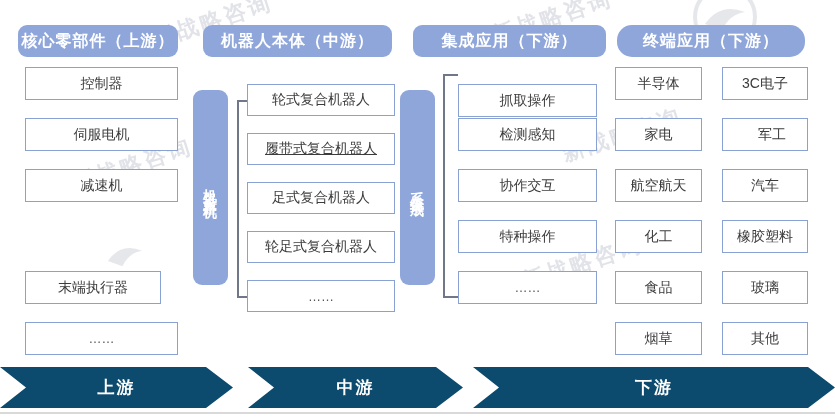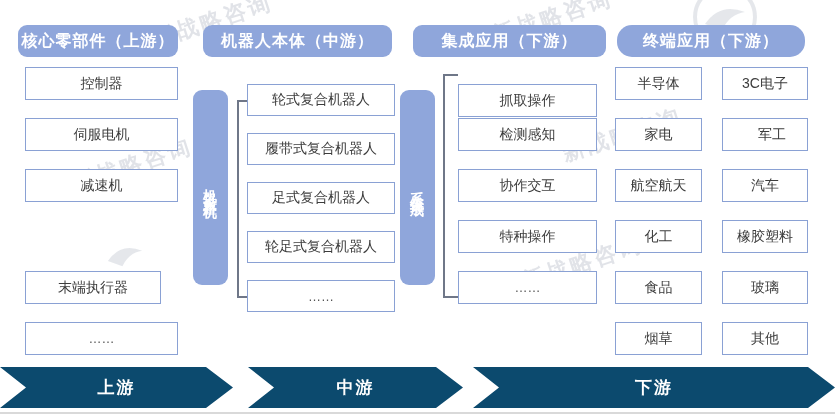--- a/index.html
+++ b/index.html
@@ -79,21 +79,21 @@
   <div class="ibox" style="left:25px;top:271px;width:136px;">末端执行器</div>
   <div class="ibox dots" style="left:25px;top:322px;width:153px;">……</div>
 
   <div class="vbar" style="left:193px;">机器人整机</div>
 
   <div class="br-v" style="left:237px;top:100px;height:197px;"></div>
   <div class="br-h" style="left:237px;top:100px;width:10px;"></div>
   <div class="br-h" style="left:237px;top:296px;width:10px;"></div>
 
   <div class="ibox" style="left:247px;top:84px;width:148px;height:32px;">轮式复合机器人</div>
-  <div class="ibox" style="left:247px;top:133px;width:148px;height:32px;">履带式复合机器人</div>
+  <div class="ibox" style="left:247px;top:133px;width:148px;height:32px;text-decoration:underline;">履带式复合机器人</div>
   <div class="ibox" style="left:247px;top:182px;width:148px;height:32px;">足式复合机器人</div>
   <div class="ibox" style="left:247px;top:231px;width:148px;height:32px;">轮足式复合机器人</div>
   <div class="ibox dots" style="left:247px;top:280px;width:148px;height:32px;">……</div>
 
   <div class="vbar" style="left:400px;">系统集成</div>
 
   <div class="br-v" style="left:443px;top:74px;height:223px;"></div>
   <div class="br-h" style="left:443px;top:74px;width:15px;"></div>
   <div class="br-h" style="left:443px;top:296px;width:15px;"></div>
 

